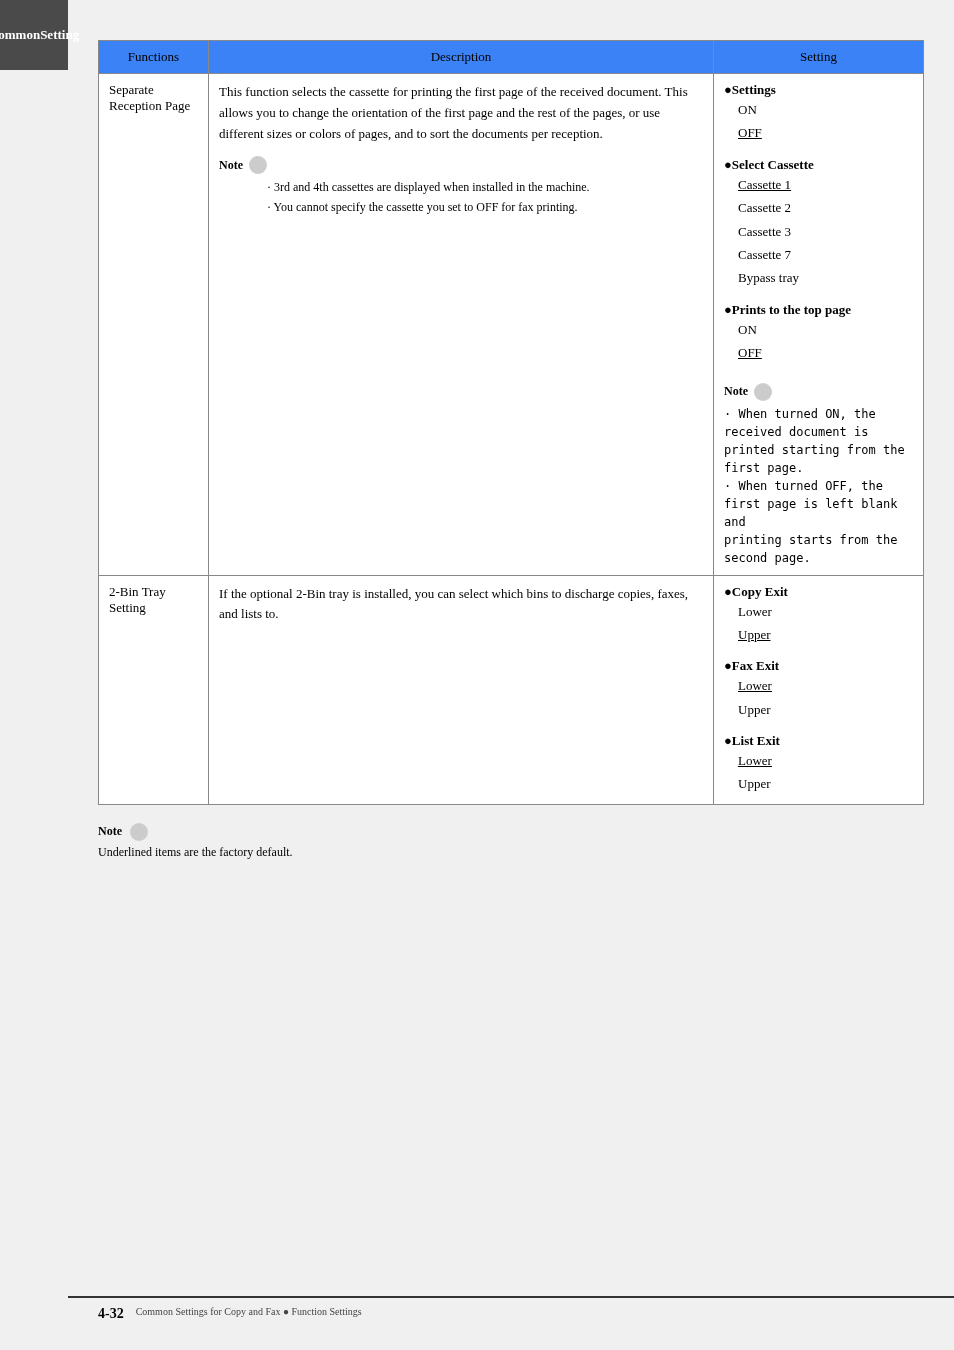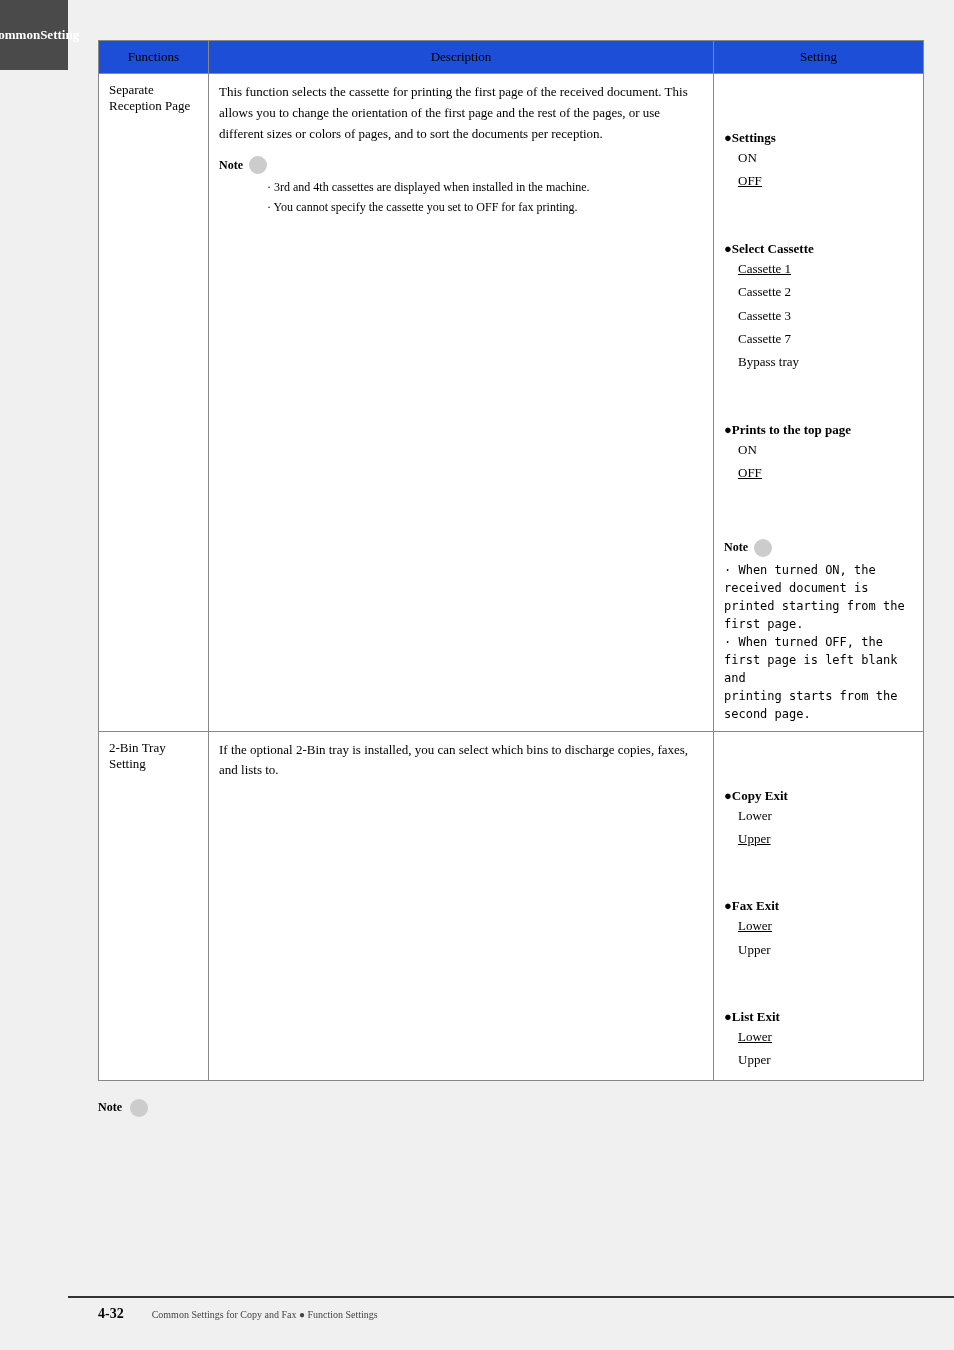--- a/index.html
+++ b/index.html
@@ -48,33 +48,32 @@
       margin-bottom: 18px;
     }
 
     .main-table th, .main-table td {
       border: 1px solid #888;
       padding: 8px 10px;
       vertical-align: top;
     }
 
     .main-table thead th {
-      background: #1d4ed8;
+      background: #3b82f6;
       font-weight: normal;
       text-align: center;
       font-size: 13px;
     }
 
     .col-functions { width: 110px; }
     .col-description { width: auto; }
     .col-setting { width: 210px; }
 
     .setting-block {
       margin-bottom: 12px;
-      margin-top: 48px;
     }
     .setting-block:last-child { margin-bottom: 0; }
 
     .bullet-label {
       font-weight: bold;
     }
 
     .note-box {
       display: inline-flex;
       align-items: center;
@@ -129,24 +128,24 @@
       font-size: 12px;
     }
 
     
     .page-footer {
       position: absolute;
       bottom: 20px;
       left: 68px;
       right: 0;
       display: flex;
-      align-items: center;
+      align-items: flex-start;
       padding: 8px 30px;
       border-top: 2px solid #333;
-      gap: 28px;
+      gap: 12px;
     }
 
     .page-number {
       font-size: 14px;
       font-weight: bold;
     }
 
     .page-footer-text {
       font-size: 10px;
       color: #444;
@@ -240,20 +239,21 @@
           </td>
         </tr>
       </tbody>
   </table>
 
   <div class="footer-note">
     <div class="footer-note-row">
       <span class="note-text">Note</span>
       <span class="note-circle"></span>
     </div>
+    <div class="footer-text">Underlined items are the factory default.</div>
   </div>
 
 </div>
 
 <div class="page-footer">
   <span class="page-number">4-32</span>
   <span class="page-footer-text">Common Settings for Copy and Fax ● Function Settings</span>
 </div>
 
 </body></html>

